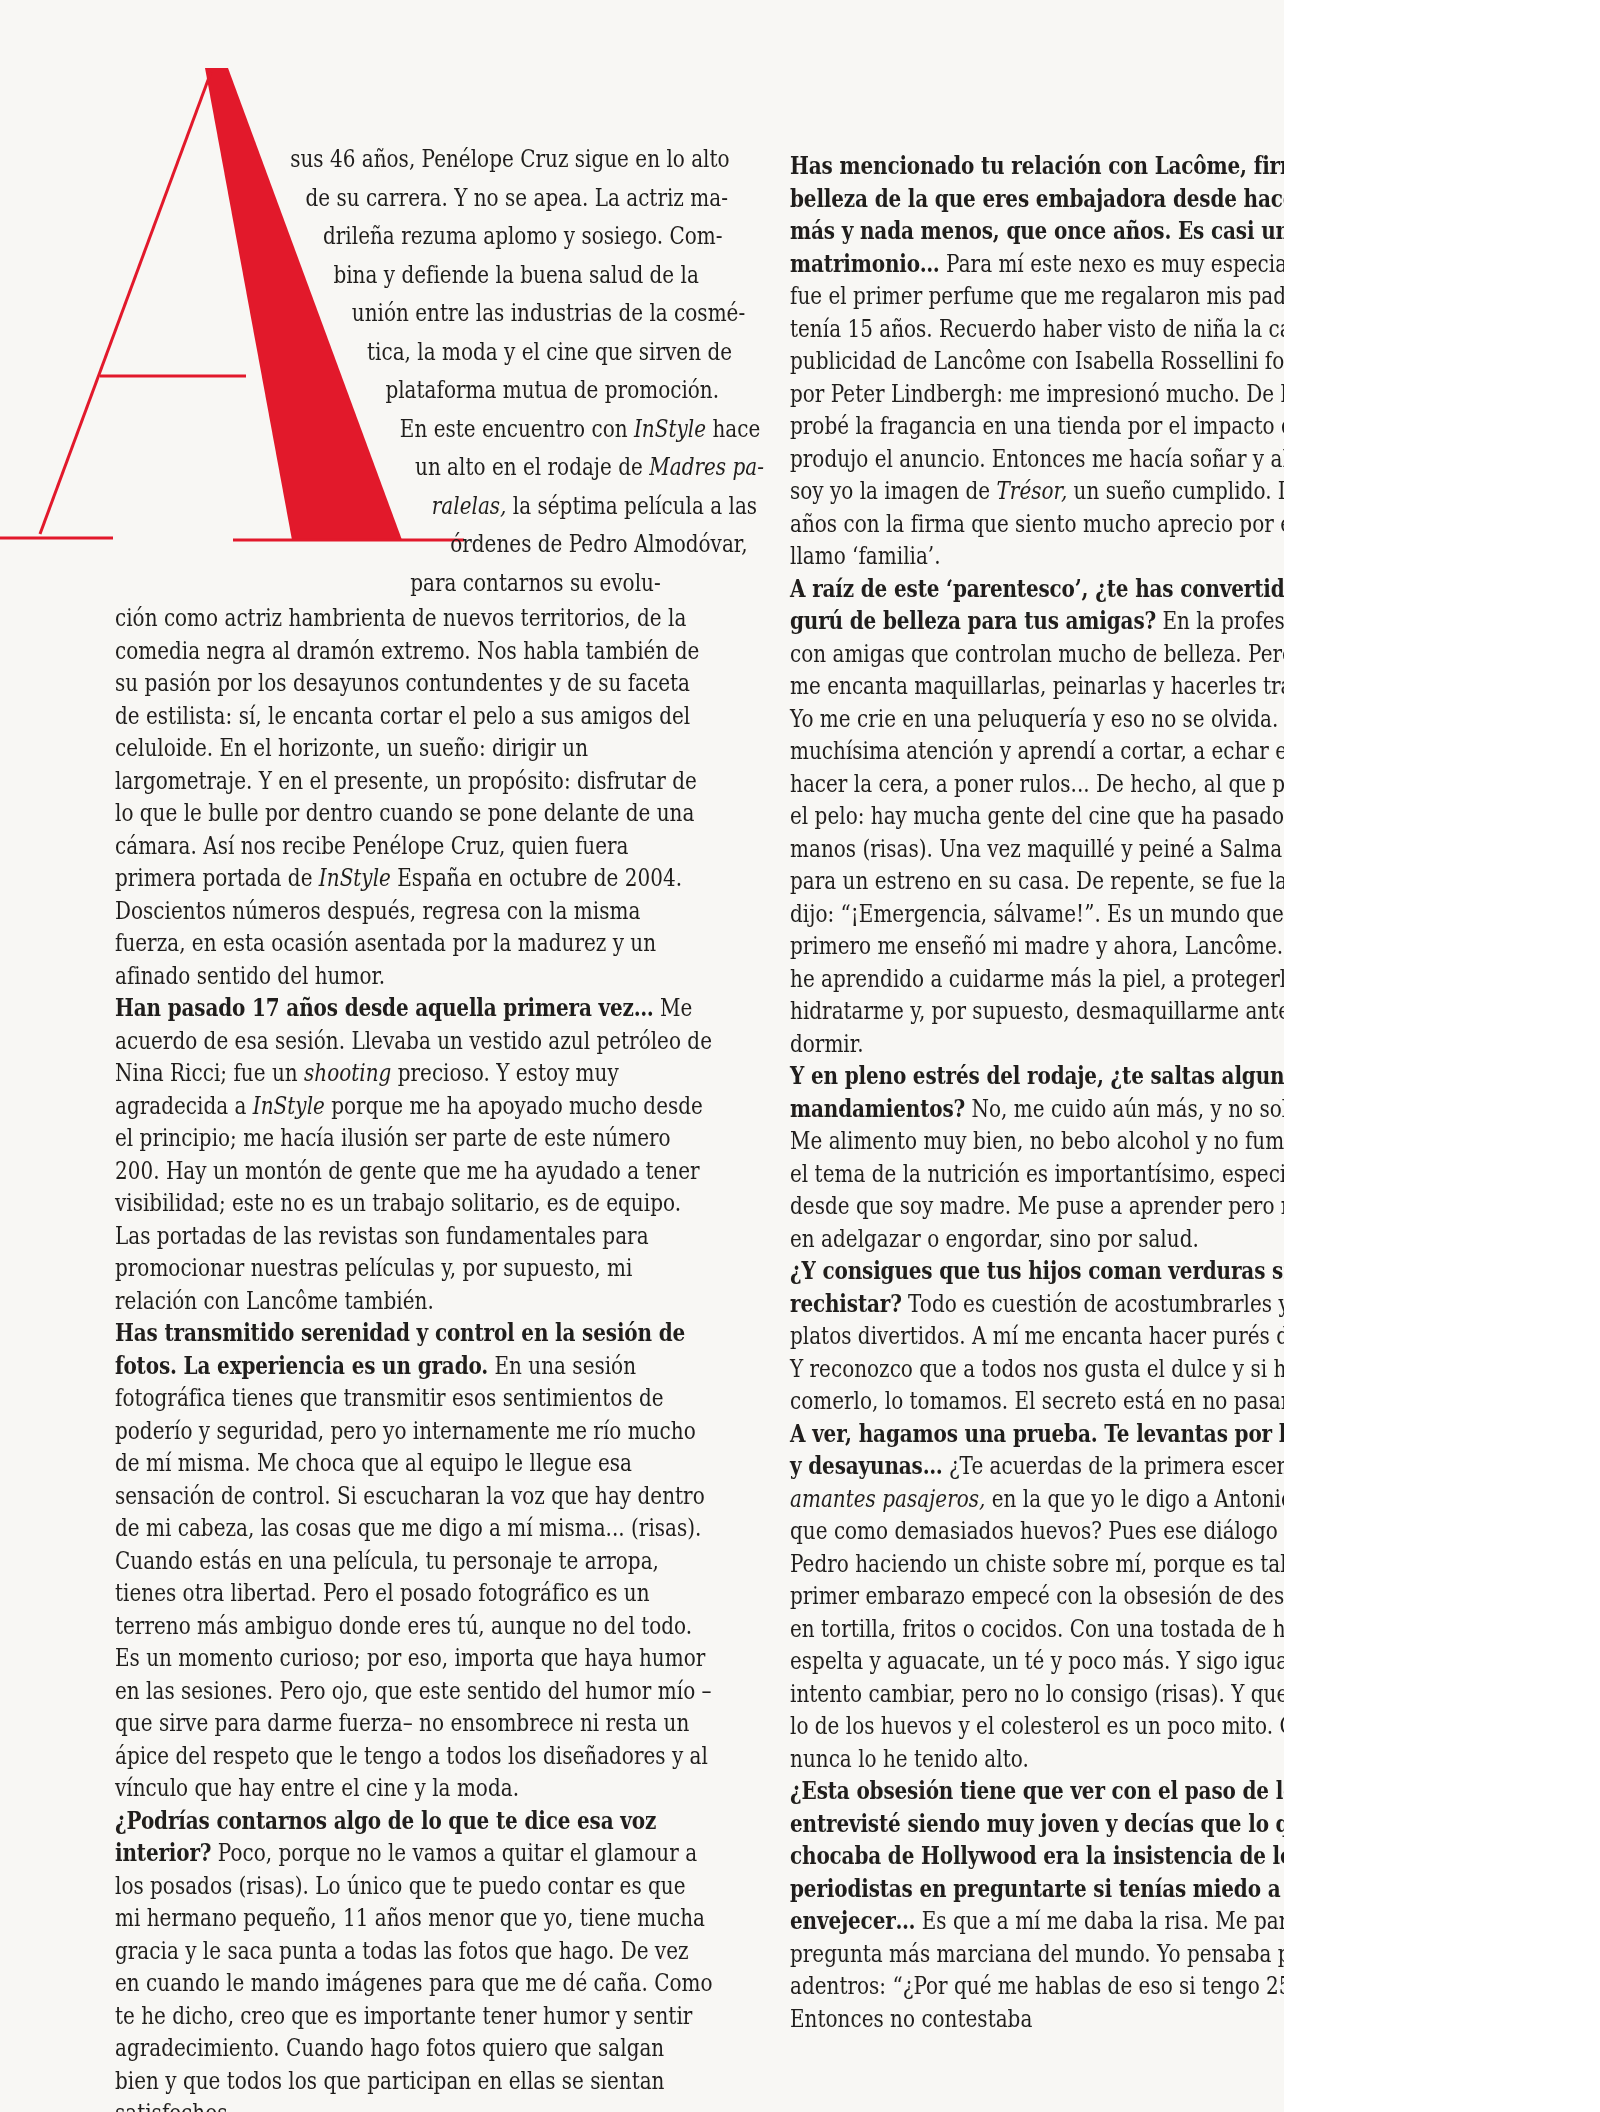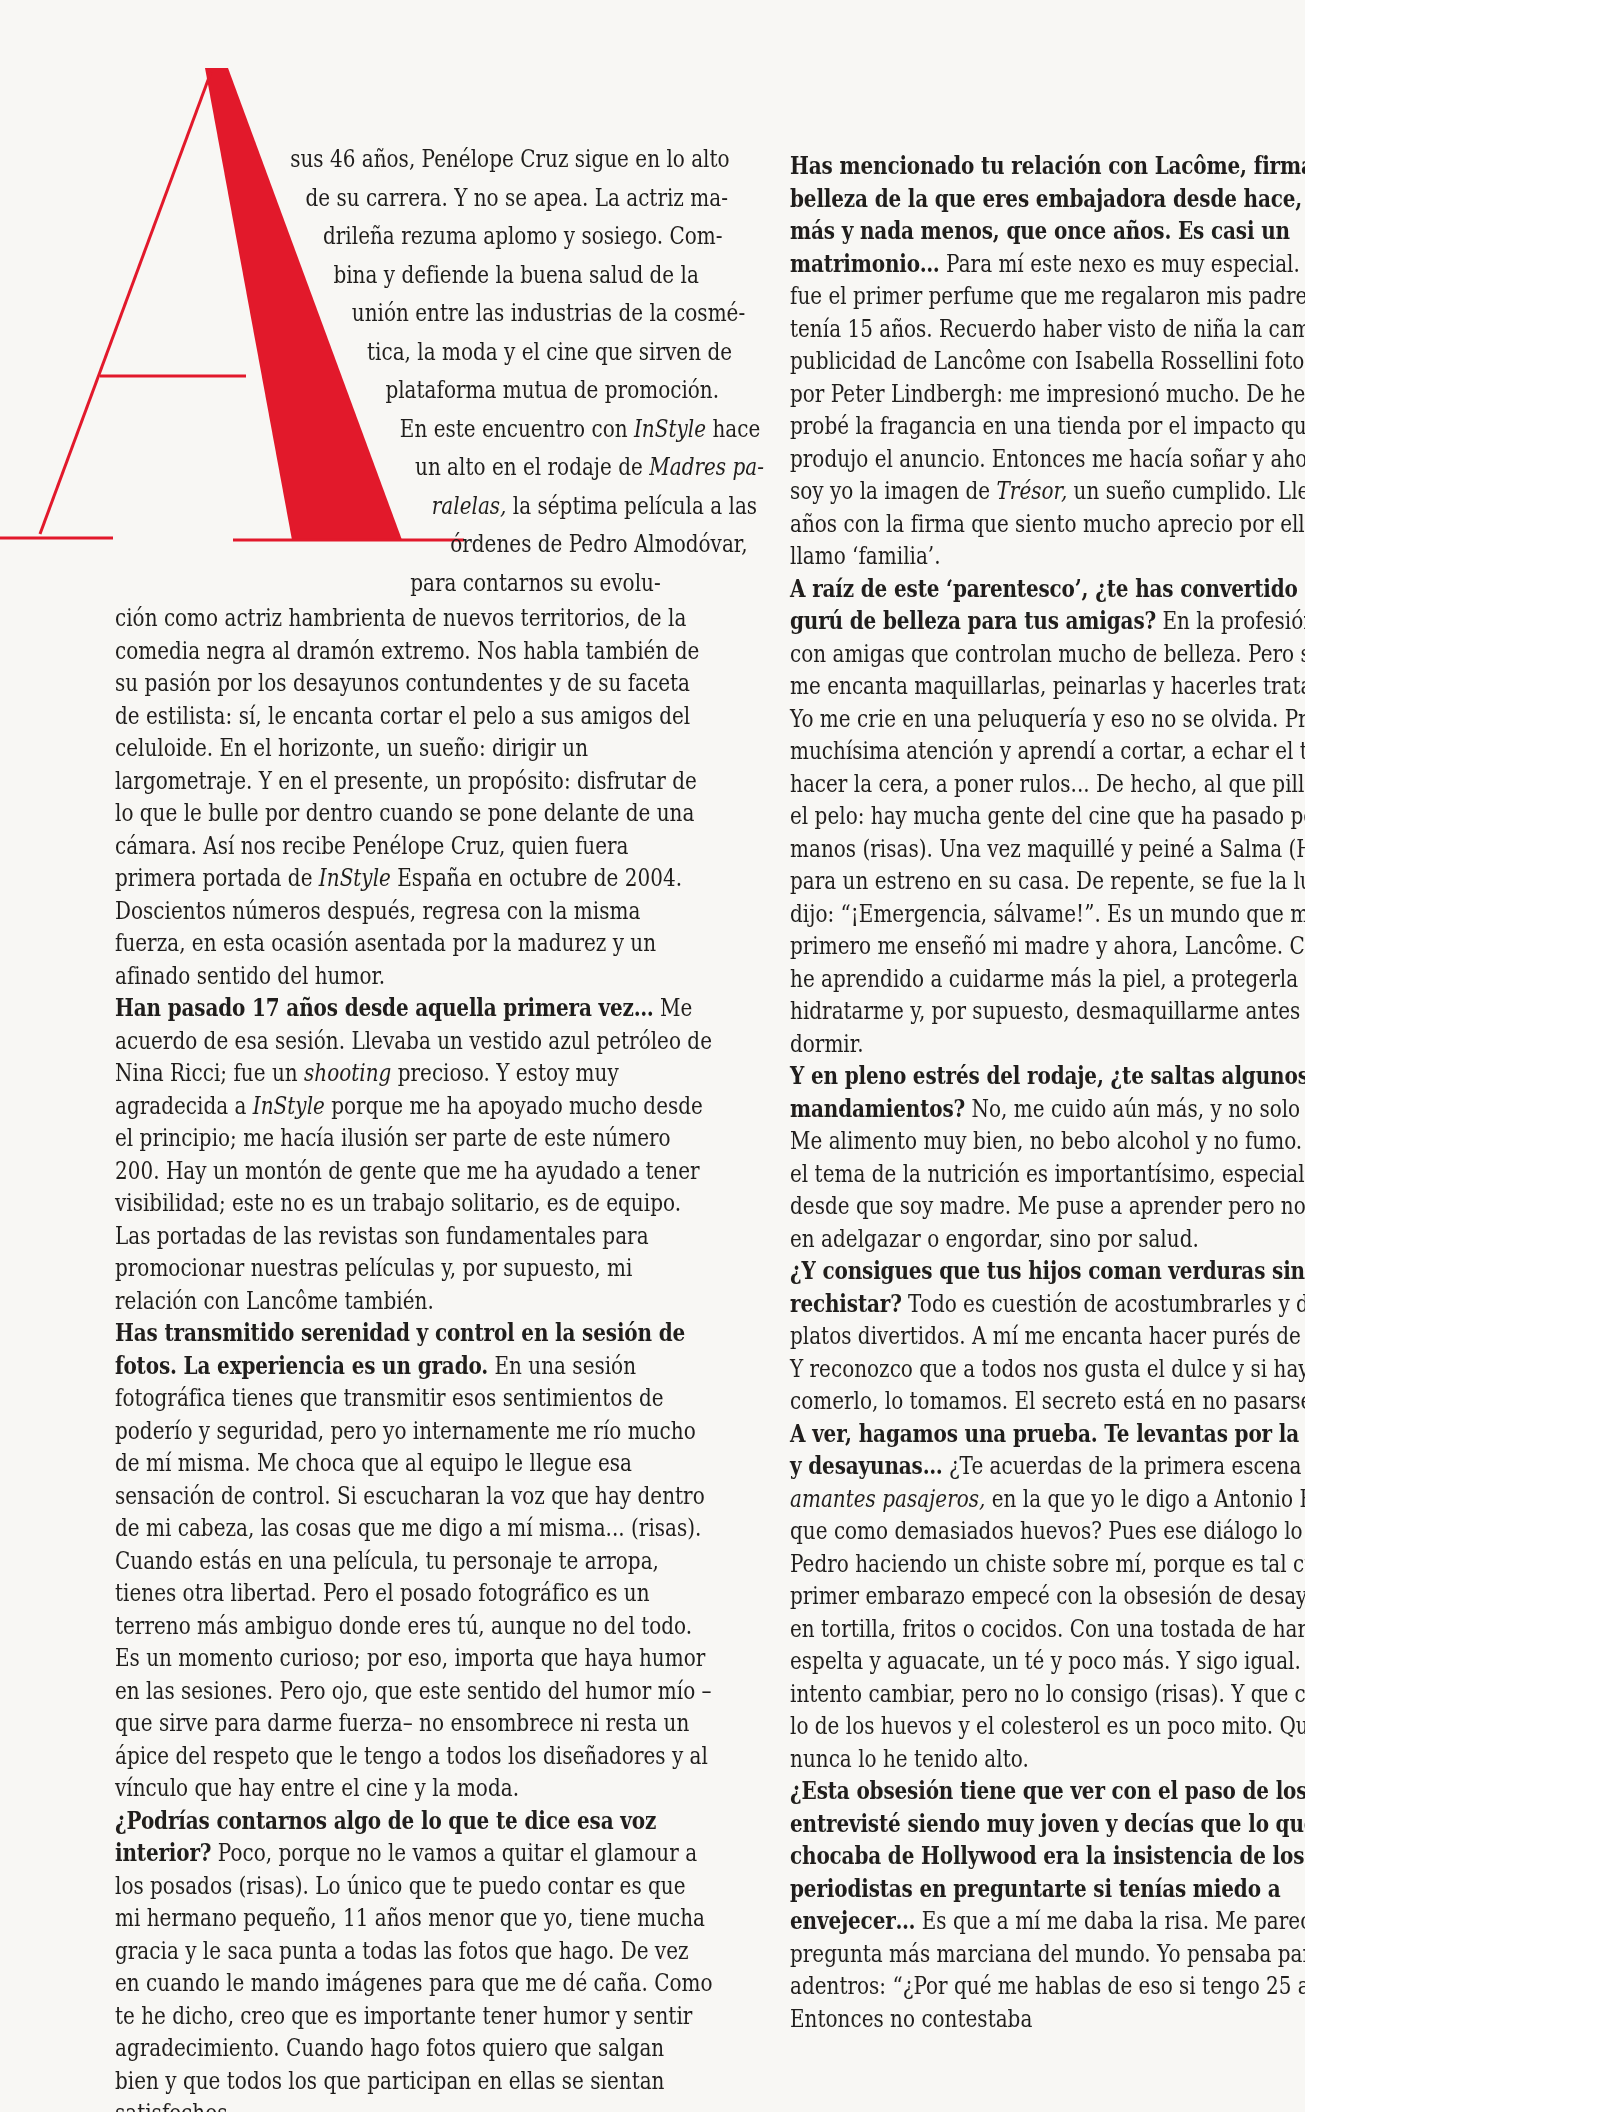--- a/index.html
+++ b/index.html
@@ -3,21 +3,20 @@
 <meta charset="utf-8">
 <style>
   html,body{margin:0;padding:0;}
   .page{
     position:relative;
     width:1284px;height:2112px;
     background:#f8f7f4;
     overflow:hidden;
     font-family:"DejaVu Serif", serif;
     color:#201e1c;
-    padding-left:21px;
   }
   .drop-cap{
     position:absolute;left:0;top:0;
     width:480px;height:560px;
     pointer-events:none;
   }
   .col{
     position:absolute;
     font-size:25px;
     line-height:32.5px;

